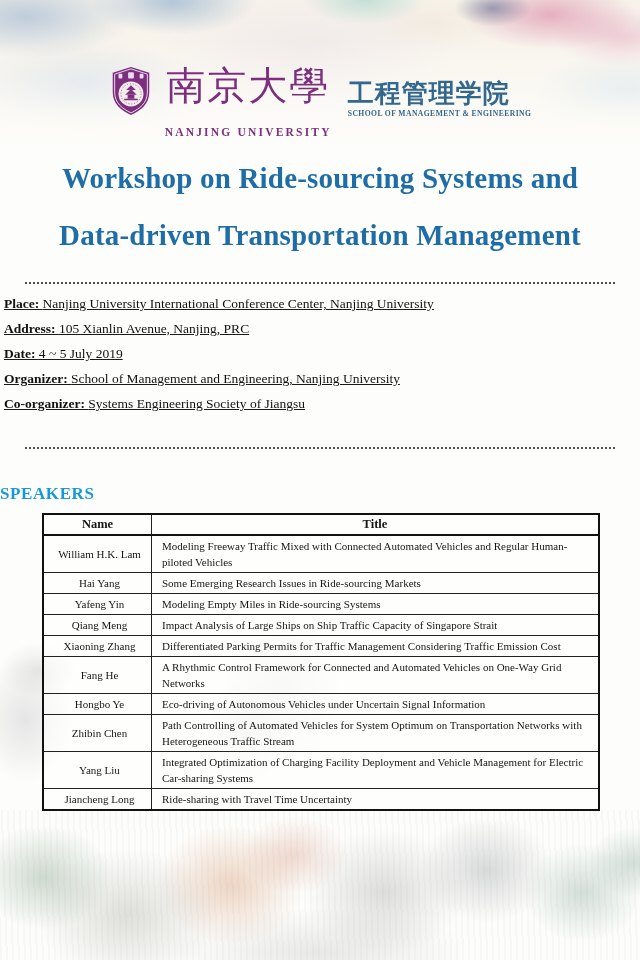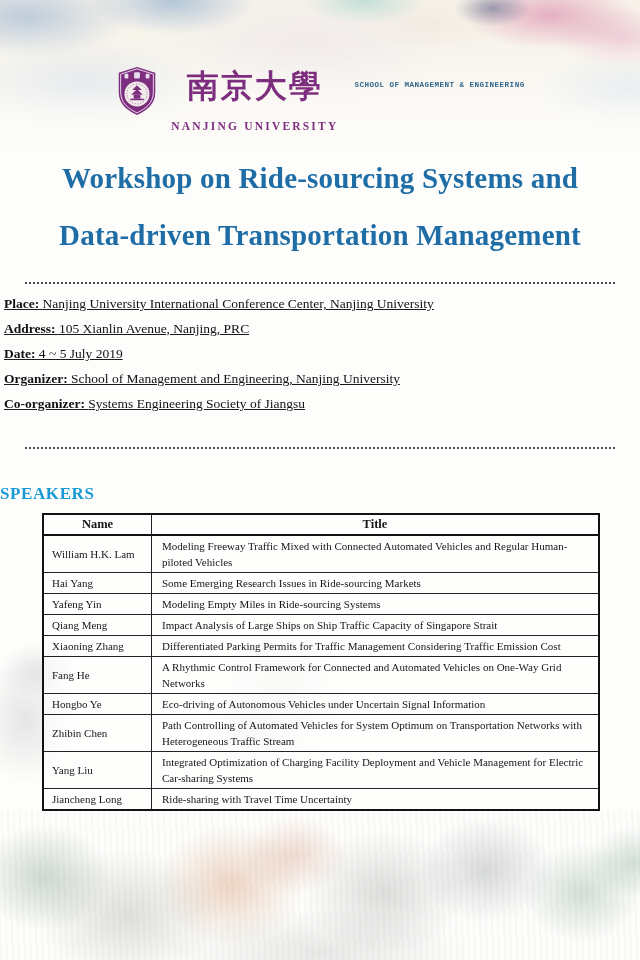--- a/index.html
+++ b/index.html
@@ -62,35 +62,35 @@
   }
   .content{position:relative;z-index:2;}
   
   .logos{
     position:absolute;top:64px;left:0;right:0;
     display:flex;justify-content:center;align-items:flex-start;gap:12px;
   }
   .seal{width:44px;height:50px;margin-top:2px;flex:0 0 auto;}
   .nju-block{text-align:center;}
   .nju-cn{
-    font-size:32px;line-height:44px;font-weight:bold;color:var(--nju-purple);
+    font-size:39px;line-height:44px;font-weight:normal;color:var(--nju-purple);
     letter-spacing:2px;white-space:nowrap;
   }
   .nju-en{
-    margin-top:12px;font-size:11.5px;font-weight:bold;color:var(--nju-purple);
+    margin-top:18px;font-size:11.5px;font-weight:bold;color:var(--nju-purple);
     letter-spacing:2.2px;white-space:nowrap;
   }
   .school-block{margin-top:15px;margin-left:4px;}
   .school-cn{
     font-family:"Liberation Sans","DejaVu Sans",sans-serif;
     font-size:26px;line-height:28px;font-weight:bold;color:var(--school-blue);
     letter-spacing:1px;white-space:nowrap;
   }
   .school-en{
-    font-family:Liberation Mono, monospace;
+    font-family:Liberation Serif, serif;
     margin-top:2px;font-size:7.6px;font-weight:bold;color:var(--school-blue);
     letter-spacing:.45px;white-space:nowrap;
   }
   
   .title{
     position:absolute;top:146px;left:0;right:0;margin:4px;
     text-align:center;font-size:29px;font-weight:bold;line-height:57px;
     color:var(--title-blue);letter-spacing:.2px;
   }
   
@@ -113,21 +113,21 @@
   }
   .speakers-table th,.speakers-table td{
     border:1px solid #222;vertical-align:middle;
   }
   .speakers-table{border:2px solid #111;}
   .speakers-table thead th{
     border-bottom:2px solid #111;
     font-size:12.5px;font-weight:bold;text-align:center;padding:2px 4px;line-height:15px;
   }
   .speakers-table td{padding:2px 4px 2px 8px;line-height:16px;}
-  .speakers-table td.name-cell{width:95px;min-width:95px;max-width:95px;}
+  .speakers-table td.name-cell{width:95px;min-width:95px;max-width:95px;text-align:center;}
   .speakers-table td.title-cell{padding-left:10px;padding-right:4px;}
 </style>
 </head>
 <body>
 
 <div class="page">
   <div class="watercolor-top"></div>
   <div class="sketch-mid"></div>
   <div class="sketch-bottom"></div>
 
@@ -148,20 +148,21 @@
           <path d="M22 24 l6 6 h-12 Z"></path>
           <rect x="18.5" y="30" width="7" height="4"></rect>
           <rect x="15" y="34" width="14" height="1.6"></rect>
         </g>
       </svg>
       <div class="nju-block">
         <div class="nju-cn">南京大學</div>
         <div class="nju-en">NANJING UNIVERSITY</div>
       </div>
       <div class="school-block">
+        <div class="school-cn">工程管理学院</div>
         <div class="school-en">SCHOOL OF MANAGEMENT &amp; ENGINEERING</div>
       </div>
     </header>
 
     <h1 class="title">
       <div>Workshop on Ride-sourcing Systems and</div>
       <div>Data-driven Transportation Management</div>
     </h1>
 
     <div class="divider divider-top"></div>

